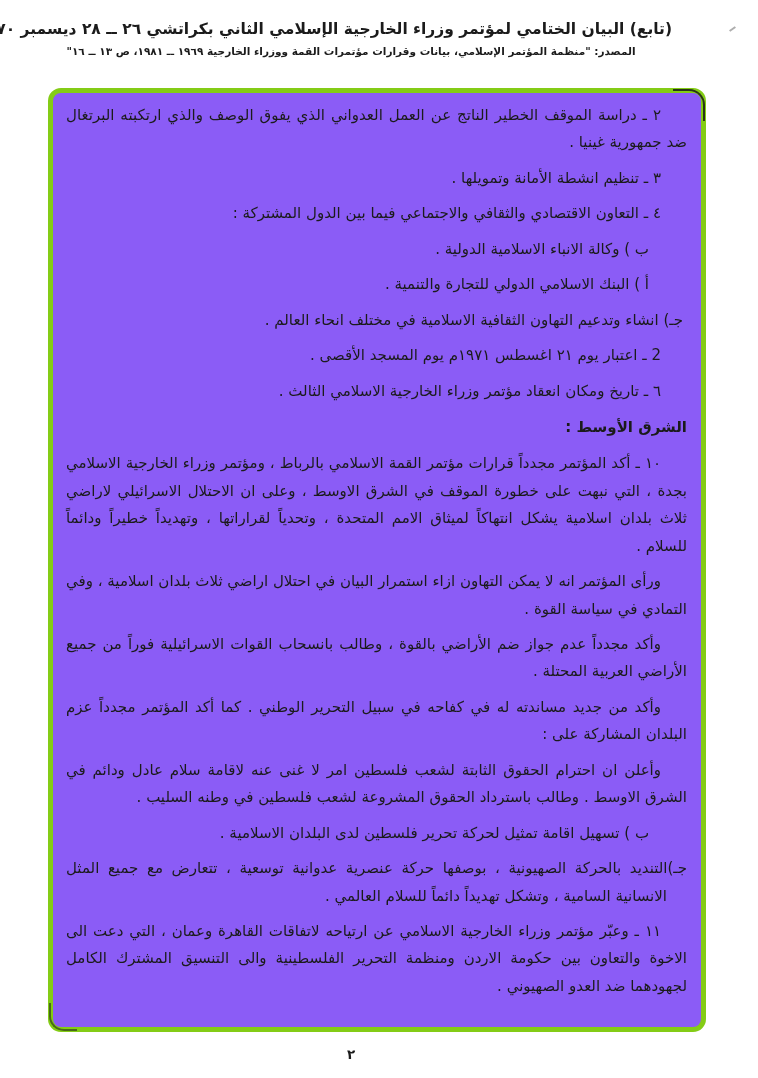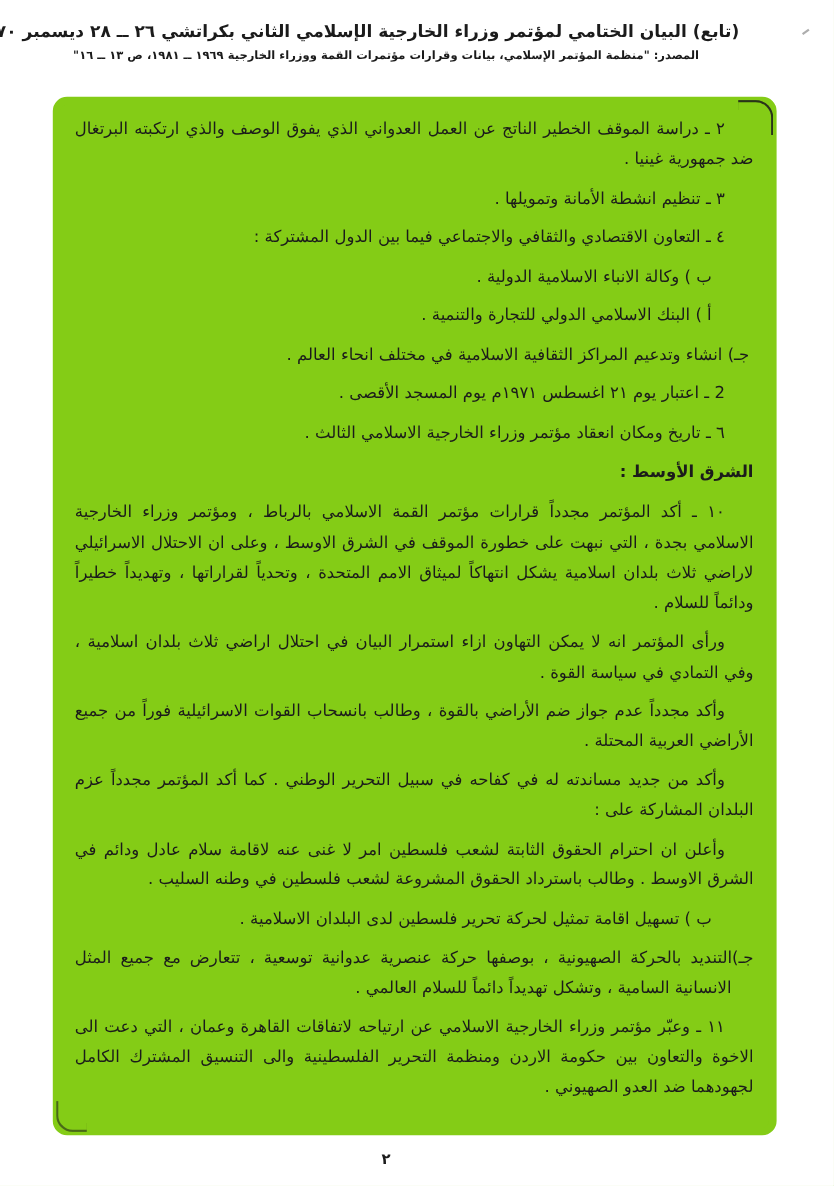--- a/index.html
+++ b/index.html
@@ -40,23 +40,23 @@
     background: #8a8a8a;
     transform: rotate(-35deg);
     opacity: .7;
   }
   
   .frame {
     position: absolute;
     top: 88px; left: 48px;
     width: 658px; height: 944px;
     box-sizing: border-box;
-    border: 7px solid #84cc16;
+    border: 5px solid #84cc16;
     border-radius: 13px;
-    background: #84cc16;
+    background: #8b5cf6;
   }
   .corner-arc { position: absolute; pointer-events: none; }
   .corner-arc.tr {
     top: -4px; right: -4px;
     width: 30px; height: 30px;
     border-top: 2px solid #1a1a1a;
     border-right: 2px solid #1a1a1a;
     border-top-right-radius: 16px;
     opacity: .85;
   }
@@ -114,21 +114,21 @@
   <div class="frame">
     <div class="corner-arc tr"></div>
     <div class="corner-arc bl"></div>
 
     <div class="content">
       <p class="num">٢ ـ دراسة الموقف الخطير الناتج عن العمل العدواني الذي يفوق الوصف والذي ارتكبته البرتغال ضد جمهورية غينيا .</p>
       <p class="num">٣ ـ تنظيم انشطة الأمانة وتمويلها .</p>
       <p class="num">٤ ـ التعاون الاقتصادي والثقافي والاجتماعي فيما بين الدول المشتركة :</p>
       <p class="sub">ب ) وكالة الانباء الاسلامية الدولية .</p>
       <p class="sub">أ ) البنك الاسلامي الدولي للتجارة والتنمية .</p>
-      <p class="sub0">جـ) انشاء وتدعيم المراكز الثقافية الاسلامية في مختلف انحاء العالم .</p>
+      <p class="sub0">جـ) انشاء وتدعيم التهاون الثقافية الاسلامية في مختلف انحاء العالم .</p>
       <p class="num">2 ـ اعتبار يوم ٢١ اغسطس ١٩٧١م يوم المسجد الأقصى .</p>
       <p class="num">٦ ـ تاريخ ومكان انعقاد مؤتمر وزراء الخارجية الاسلامي الثالث .</p>
       <p class="heading">الشرق الأوسط :</p>
       <p class="num">١٠ ـ أكد المؤتمر مجدداً قرارات مؤتمر القمة الاسلامي بالرباط ، ومؤتمر وزراء الخارجية الاسلامي بجدة ، التي نبهت على خطورة الموقف في الشرق الاوسط ، وعلى ان الاحتلال الاسرائيلي لاراضي ثلاث بلدان اسلامية يشكل انتهاكاً لميثاق الامم المتحدة ، وتحدياً لقراراتها ، وتهديداً خطيراً ودائماً للسلام .</p>
       <p class="num">ورأى المؤتمر انه لا يمكن التهاون ازاء استمرار البيان في احتلال اراضي ثلاث بلدان اسلامية ، وفي التمادي في سياسة القوة .</p>
       <p class="num">وأكد مجدداً عدم جواز ضم الأراضي بالقوة ، وطالب بانسحاب القوات الاسرائيلية فوراً من جميع الأراضي العربية المحتلة .</p>
       <p class="num">وأكد من جديد مساندته له في كفاحه في سبيل التحرير الوطني . كما أكد المؤتمر مجدداً عزم البلدان المشاركة على :</p>
       <p class="num">وأعلن ان احترام الحقوق الثابتة لشعب فلسطين امر لا غنى عنه لاقامة سلام عادل ودائم في الشرق الاوسط . وطالب باسترداد الحقوق المشروعة لشعب فلسطين في وطنه السليب .</p>
       <p class="sub">ب ) تسهيل اقامة تمثيل لحركة تحرير فلسطين لدى البلدان الاسلامية .</p>
       <p class="hang">جـ)التنديد بالحركة الصهيونية ، بوصفها حركة عنصرية عدوانية توسعية ، تتعارض مع جميع المثل الانسانية السامية ، وتشكل تهديداً دائماً للسلام العالمي .</p>

